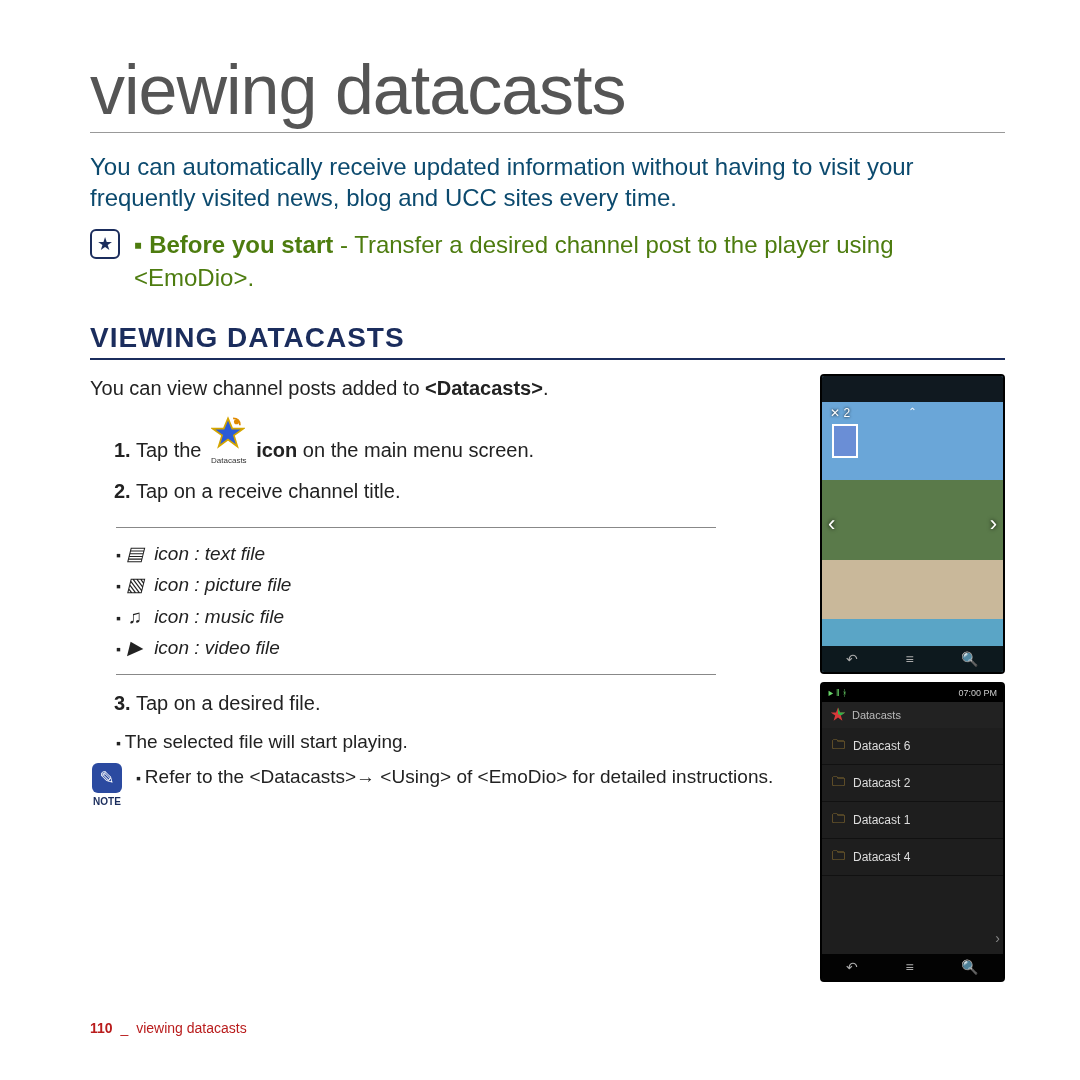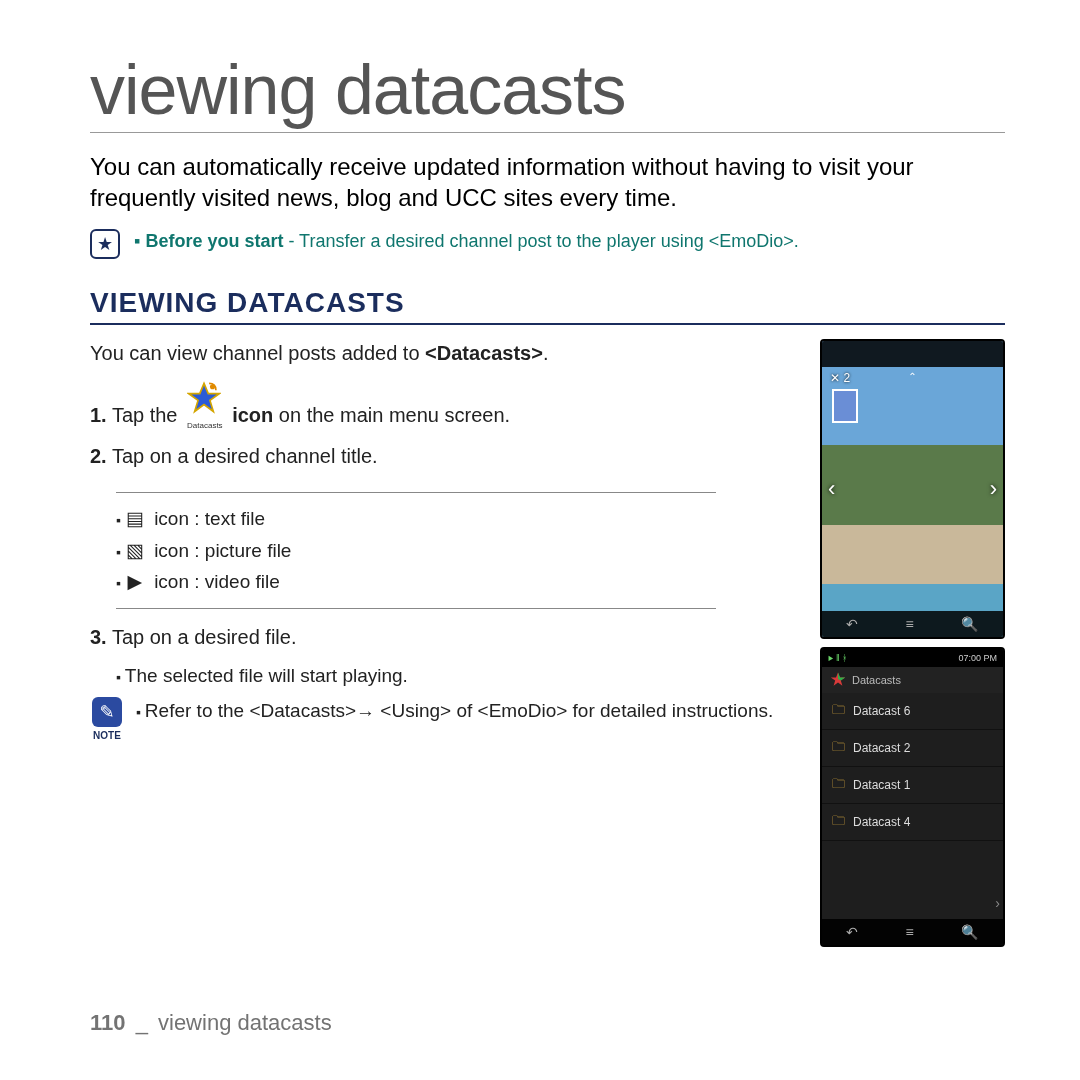--- a/index.html
+++ b/index.html
@@ -18,45 +18,45 @@
     letter-spacing: -1px;
     color: #555;
     border-bottom: 1px solid #999;
     padding-bottom: 2px;
     margin-bottom: 18px;
     font-family: "Helvetica Neue", Arial, sans-serif;
   }
   .intro {
     font-size: 24px;
     font-weight: 300;
-    color: #000000;
+    color: #0c4a6e;
     line-height: 1.3;
     margin-bottom: 16px;
   }
   .before-row { display:flex; align-items:flex-start; gap:14px; margin-bottom:28px;}
   .star-box {
     width:30px;height:30px;border:2px solid #1b2d5d;border-radius:6px;
     display:flex;align-items:center;justify-content:center;color:#1b2d5d;font-size:18px;
     flex:0 0 30px;
   }
-  .before-text { font-size:18px; color:#0f766e; line-height:1.35;}
+  .before-text { font-size:24px; color:#4d7c0f; line-height:1.35;}
   .before-text .bullet::before{content:"▪ ";}
   .section-heading{
     font-size:28px; font-weight:bold; color:#1b2d5d; letter-spacing:1px;
     border-bottom:2px solid #1b2d5d; padding-bottom:4px; margin-bottom:14px;
   }
   .main-cols{display:flex;gap:28px;}
   .left{flex:1;font-size:20px;color:#222;line-height:1.45;}
   .right{flex:0 0 185px;display:flex;flex-direction:column;gap:8px;}
   .sub-intro{margin-bottom:12px;}
-  .step{margin-bottom:10px;}
+  .step{margin-bottom:10px;margin-left:24px;}
   .step .num{font-weight:bold;}
   .iconlist{
     border-top:1px solid #888;border-bottom:1px solid #888;
-    padding:10px 0;margin:21px 0 14px 26px;max-width:600px;
+    padding:10px 0;margin:21px 0 14px 26px;max-width:600px;font-style:italic;
   }
   .iconlist div{font-size:19px;padding:2px 0;}
   .iconlist div::before{content:"▪ ";font-size:14px;}
   .note-row{display:flex;align-items:flex-start;gap:12px;margin-top:8px;}
   .note-icon{width:34px;text-align:center;}
   .note-badge{
     width:30px;height:30px;border-radius:6px;background:#2b4aa0;color:#fff;
     display:flex;align-items:center;justify-content:center;font-size:18px;margin:0 auto;
   }
   .note-label{font-size:10px;color:#1b2d5d;font-weight:bold;margin-top:2px;}
@@ -96,21 +96,21 @@
   .phone2 .folder{color:#d8a83e;font-size:13px;}
   .phone2 .ph-scroll{position:absolute;right:3px;bottom:34px;color:#888;font-size:14px;}
   .phone2 .ph-bg{position:absolute;top:44px;left:0;right:0;bottom:26px;
     background:linear-gradient(#5a7a4a 0 40%, #c9b89a 40% 70%, #5aa5c6 70% 100%);opacity:.18;}
   .dc-star{display:inline-block;vertical-align:-6px;margin:0 4px;}
   .dc-star svg{width:34px;height:34px;}
   .dc-label{display:block;font-size:8px;text-align:center;margin-top:-2px;color:#333;}
   .inline-icon{display:inline-block;width:20px;text-align:center;margin-right:4px;}
 
   .footer{
-    position:absolute;bottom:44px;left:90px;font-size:22px;color:#737373;
+    position:absolute;bottom:44px;left:90px;font-size:14px;color:#b91c1c;
   }
   .footer .pg{font-weight:bold;}
   .footer .sep{margin:0 4px;}
 </style>
 </head>
 <body>
 
 <div class="page-title">viewing datacasts</div>
 
 <div class="intro">You can automatically receive updated information without having to visit your frequently visited news, blog and UCC sites every time.</div>
@@ -137,26 +137,27 @@
             <polygon points="20,4 25,16 38,16 27,24 31,37 20,29 9,37 13,24 2,16 15,16" fill="#2b5bd6" stroke="#d4a500" stroke-width="2"></polygon>
             <circle cx="30" cy="8" r="3" fill="#e08a00"></circle>
             <path d="M26 4 Q34 4 34 12" stroke="#e08a00" fill="none" stroke-width="2"></path>
           </svg>
         <span class="dc-label">Datacasts</span>
       </span>
       <b>icon</b><span> on the main menu screen.</span>
     </div>
 
     <div class="step">
-      <span class="num">2.</span><span> Tap on a desired channel title.</span>
+      <span class="num">2.</span><span> Tap on a receive channel title.</span>
     </div>
 
     <div class="iconlist">
       <div><span class="inline-icon">▤</span><span> icon : text file</span></div>
       <div><span class="inline-icon">▧</span><span> icon : picture file</span></div>
+      <div><span class="inline-icon">♫</span><span> icon : music file</span></div>
       <div><span class="inline-icon">▶</span><span> icon : video file</span></div>
     </div>
 
     <div class="step">
       <span class="num">3.</span><span> Tap on a desired file.</span>
     </div>
     <div class="sub-bullet">The selected file will start playing.</div>
 
     <div class="note-row">
       <div class="note-icon">

